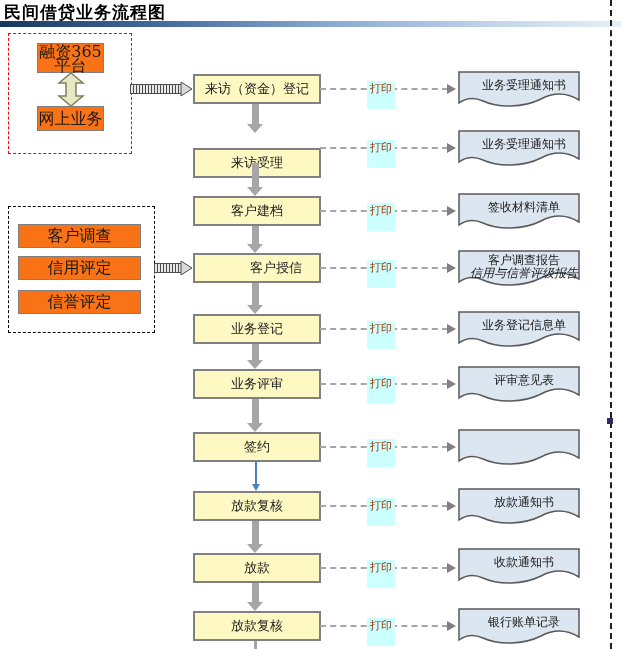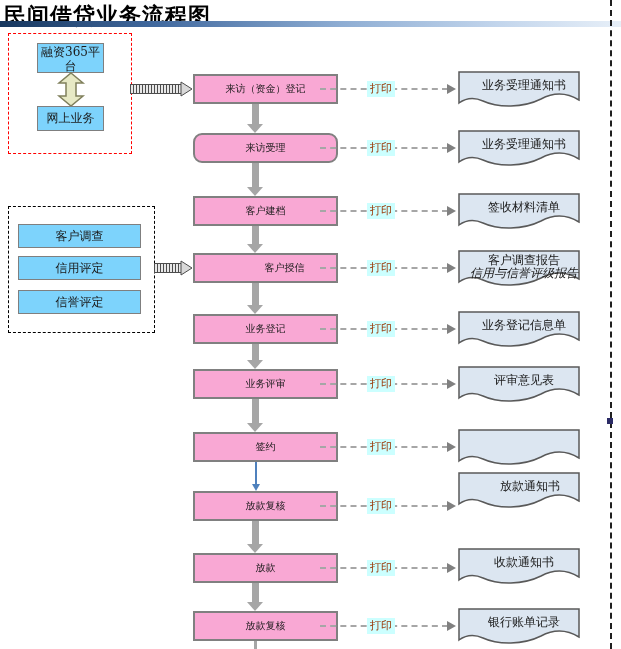--- a/index.html
+++ b/index.html
@@ -2,21 +2,21 @@
 <html><head>
 <meta charset="utf-8">
 <style>
   html,body{margin:0;padding:0;background:#fff;}
   .canvas{
     position:relative;width:621px;height:649px;background:#ffffff;
     font-family:"DejaVu Serif","Liberation Serif",serif;
     overflow:hidden;
   }
   .title{
-    position:absolute;left:4px;top:1px;font-size:22px;font-weight:bold;color:#000;
+    position:absolute;left:4px;top:1px;font-size:17px;font-weight:bold;color:#000;
     letter-spacing:1px;white-space:nowrap;
   }
   .title-bar{
     position:absolute;left:0;top:21px;width:621px;height:6px;
     background:linear-gradient(90deg,#17375e 0%,#41699e 25%,#8eadd3 55%,#c2d5ec 80%,#e7eff8 100%);
   }
   .vdash{
     position:absolute;left:610px;top:0;height:649px;width:0;
     border-left:2px dashed #1f1f1f;
   }
@@ -25,30 +25,30 @@
   }
   .group-red{
     position:absolute;left:8px;top:33px;width:122px;height:119px;
     border:1px dashed #ff0000;
   }
   .group-black{
     position:absolute;left:8px;top:206px;width:145px;height:125px;
     border:1px dashed #000000;
   }
   .node{
-    position:absolute;background:#7dd3fc;border:1px solid #7f7f7f;
-    font-size:12px;color:#1a1a1a;text-align:center;box-sizing:border-box;
+    position:absolute;background:#f97316;border:1px solid #7f7f7f;
+    font-size:16px;color:#1a1a1a;text-align:center;box-sizing:border-box;
   }
   .node-platform{left:37px;top:43px;width:67px;height:30px;line-height:14px;padding-top:1px;}
   .node-online{left:37px;top:106px;width:67px;height:25px;line-height:23px;}
   .eval{left:18px;width:123px;height:24px;line-height:22px;}
   .step{
-    position:absolute;left:193px;width:145px;height:30px;box-sizing:border-box;
-    background:#f9a8d4;border:2px solid #808080;
-    font-size:10px;color:#1a1a1a;text-align:center;line-height:26px;
+    position:absolute;left:193px;width:128px;height:30px;box-sizing:border-box;
+    background:#fef9c3;border:2px solid #808080;
+    font-size:13px;color:#1a1a1a;text-align:center;line-height:26px;
   }
   .varrow{position:absolute;left:252px;width:7px;background:#a6a6a6;}
   .vhead{
     position:absolute;left:247px;width:0;height:0;
     border-left:8px solid transparent;border-right:8px solid transparent;
     border-top:9px solid #a6a6a6;
   }
   .blueline{position:absolute;left:255px;width:2px;background:#4f81bd;}
   .bluehead{
     position:absolute;left:252px;width:0;height:0;
@@ -56,21 +56,21 @@
     border-top:7px solid #4f81bd;
   }
   .stub{position:absolute;left:254px;width:3px;background:#a6a6a6;}
   .conn{position:absolute;left:320px;width:128px;height:0;border-top:2px dashed #a6a6a6;}
   .conn-head{
     position:absolute;left:447px;width:0;height:0;
     border-top:5px solid transparent;border-bottom:5px solid transparent;
     border-left:9px solid #808080;
   }
   .print{
-    position:absolute;left:367px;height:16px;line-height:16px;padding:0 3px;
+    position:absolute;left:367px;height:28px;line-height:16px;padding:0 3px;
     background:#ccffff;color:#993300;font-size:11px;
   }
   .doc{position:absolute;left:458px;width:132px;height:40px;}
   .doc svg{position:absolute;left:0;top:0;}
   .doc-label{
     position:absolute;left:2px;right:2px;top:2px;text-align:center;
     font-size:12px;line-height:24px;color:#1a1a1a;
   }
   .doc-label.two{line-height:13px;padding-top:2px;}
   .hatch{
@@ -118,21 +118,21 @@
   <div class="print" style="top:81px;">打印</div>
   <div class="doc" style="top:71px;">
     <svg width="122" height="40" viewBox="0 0 122 40">
         <path d="M1 1 H121 V29 C108 21 96 21 83 28 C65 37 40 37 25 30 C16 26 8 27 1 32 Z" fill="#dce6f1" stroke="#595959" stroke-width="1.5"></path>
       </svg>
     <div class="doc-label">业务受理通知书</div>
   </div>
   <div class="varrow" style="top:104px;height:21px;"></div>
   <div class="vhead" style="top:124px;"></div>
 
-  <div class="step" style="top:133px;border-radius:9px;">来访受理</div>
+  <div class="step" style="top:148px;">来访受理</div>
   <div class="conn" style="top:147px;"></div>
   <div class="conn-head" style="top:143px;"></div>
   <div class="print" style="top:140px;">打印</div>
   <div class="doc" style="top:130px;">
     <svg width="122" height="40" viewBox="0 0 122 40">
         <path d="M1 1 H121 V29 C108 21 96 21 83 28 C65 37 40 37 25 30 C16 26 8 27 1 32 Z" fill="#dce6f1" stroke="#595959" stroke-width="1.5"></path>
       </svg>
     <div class="doc-label">业务受理通知书</div>
   </div>
   <div class="varrow" style="top:163px;height:24px;"></div>
@@ -202,21 +202,21 @@
         <path d="M1 1 H121 V29 C108 21 96 21 83 28 C65 37 40 37 25 30 C16 26 8 27 1 32 Z" fill="#dce6f1" stroke="#595959" stroke-width="1.5"></path>
       </svg>
   </div>
   <div class="blueline" style="top:462px;height:22px;"></div>
   <div class="bluehead" style="top:484px;"></div>
 
   <div class="step" style="top:491px;">放款复核</div>
   <div class="conn" style="top:505px;"></div>
   <div class="conn-head" style="top:501px;"></div>
   <div class="print" style="top:498px;">打印</div>
-  <div class="doc" style="top:472px;padding-left:12px;">
+  <div class="doc" style="top:488px;">
     <svg width="122" height="40" viewBox="0 0 122 40">
         <path d="M1 1 H121 V29 C108 21 96 21 83 28 C65 37 40 37 25 30 C16 26 8 27 1 32 Z" fill="#dce6f1" stroke="#595959" stroke-width="1.5"></path>
       </svg>
     <div class="doc-label">放款通知书</div>
   </div>
   <div class="varrow" style="top:521px;height:23px;"></div>
   <div class="vhead" style="top:544px;"></div>
 
   <div class="step" style="top:553px;">放款</div>
   <div class="conn" style="top:567px;"></div>

